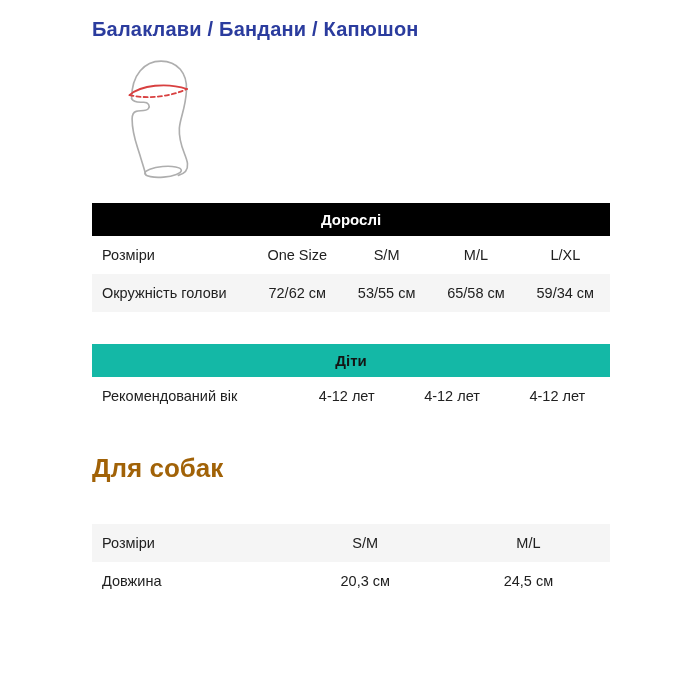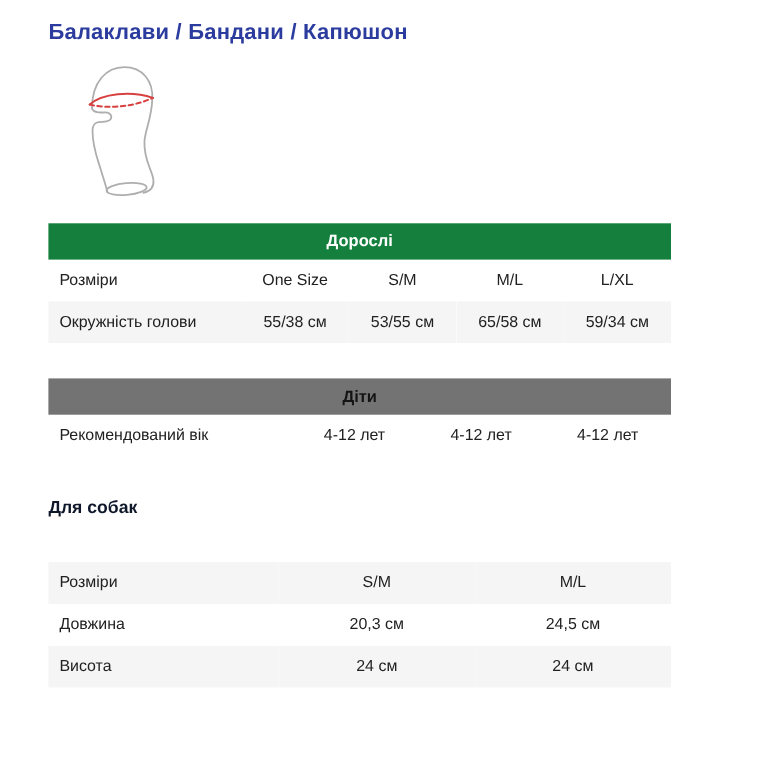--- a/index.html
+++ b/index.html
@@ -1,47 +1,47 @@
 <!DOCTYPE html>
 <html><head>
 <meta charset="utf-8">
 <style>
   html,body{margin:0;padding:0;}
   body{
     width:700px;height:700px;background:#ffffff;
     font-family:"Liberation Sans","DejaVu Sans",sans-serif;
     color:#212121;overflow:hidden;
   }
-  .container{box-sizing:border-box;width:700px;padding:18px 90px 0 44px;}
+  .container{box-sizing:border-box;width:700px;padding:18px 90px 0 92px;}
 
   .page-title{
     font-size:20px;font-weight:bold;color:#2b3c9e;
     margin:0;letter-spacing:.2px;
   }
 
   .illustration-wrap{margin:16px 0 0 14px;width:102px;height:127px;}
   .illustration-wrap svg{display:block;width:102px;height:127px;}
 
   .size-band{
     height:33px;display:flex;align-items:center;justify-content:center;
     font-size:15px;font-weight:bold;
   }
-  .band-blue{background:#15803d;color:#ffffff;}
-  .band-cyan{background:#737373;color:#141414;}
+  .band-blue{background:#000000;color:#ffffff;}
+  .band-cyan{background:#14b8a6;color:#141414;}
 
   table{width:100%;border-collapse:collapse;table-layout:fixed;font-size:14.5px;color:#212121;}
   td{height:38px;padding:0 2px;text-align:center;overflow:hidden;white-space:nowrap;}
   td:first-child{text-align:left;padding-left:10px;}
   .zebra-even tbody tr:nth-child(even){background:#f5f5f5;}
   .zebra-odd  tbody tr:nth-child(odd){background:#f5f5f5;}
 
   .adults-section{margin-top:19px;}
   .children-section{margin-top:32px;}
   .dogs-heading{
-    font-size:16px;font-weight:bold;color:#0f172a;
+    font-size:26px;font-weight:bold;color:#a16207;
     margin:38px 0 0 0;
   }
   .dogs-section{margin-top:40px;}
 
   col.a-label{width:31%;}   col.a-val{width:17.25%;}
   col.c-label{width:39%;}   col.c-val{width:20.33%;}
   col.d-label{width:37%;}   col.d-val{width:31.5%;}
 </style>
 </head>
 <body>
@@ -77,21 +77,21 @@
       <tbody>
           <tr>
             <td>Розміри</td>
             <td>One Size</td>
             <td>S/M</td>
             <td>M/L</td>
             <td>L/XL</td>
           </tr>
           <tr>
             <td>Окружність голови</td>
-            <td>55/38 см</td>
+            <td>72/62 см</td>
             <td>53/55 см</td>
             <td>65/58 см</td>
             <td>59/34 см</td>
           </tr>
         </tbody>
     </table>
   </div>
 
   <div class="children-section">
     <div class="size-band band-cyan">Діти</div>
@@ -126,22 +126,17 @@
           <tr>
             <td>Розміри</td>
             <td>S/M</td>
             <td>M/L</td>
           </tr>
           <tr>
             <td>Довжина</td>
             <td>20,3 см</td>
             <td>24,5 см</td>
           </tr>
-          <tr>
-            <td>Висота</td>
-            <td>24 см</td>
-            <td>24 см</td>
-          </tr>
         </tbody>
     </table>
   </div>
 
 </div>
 
 </body></html>

